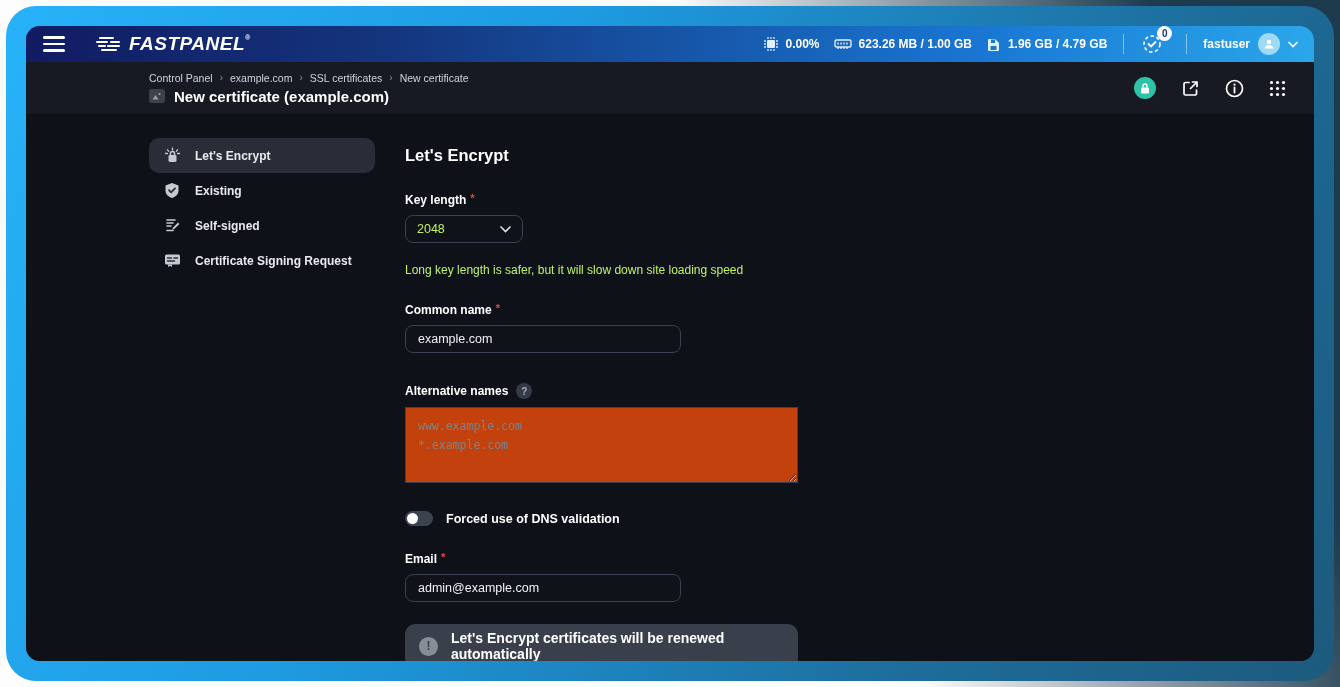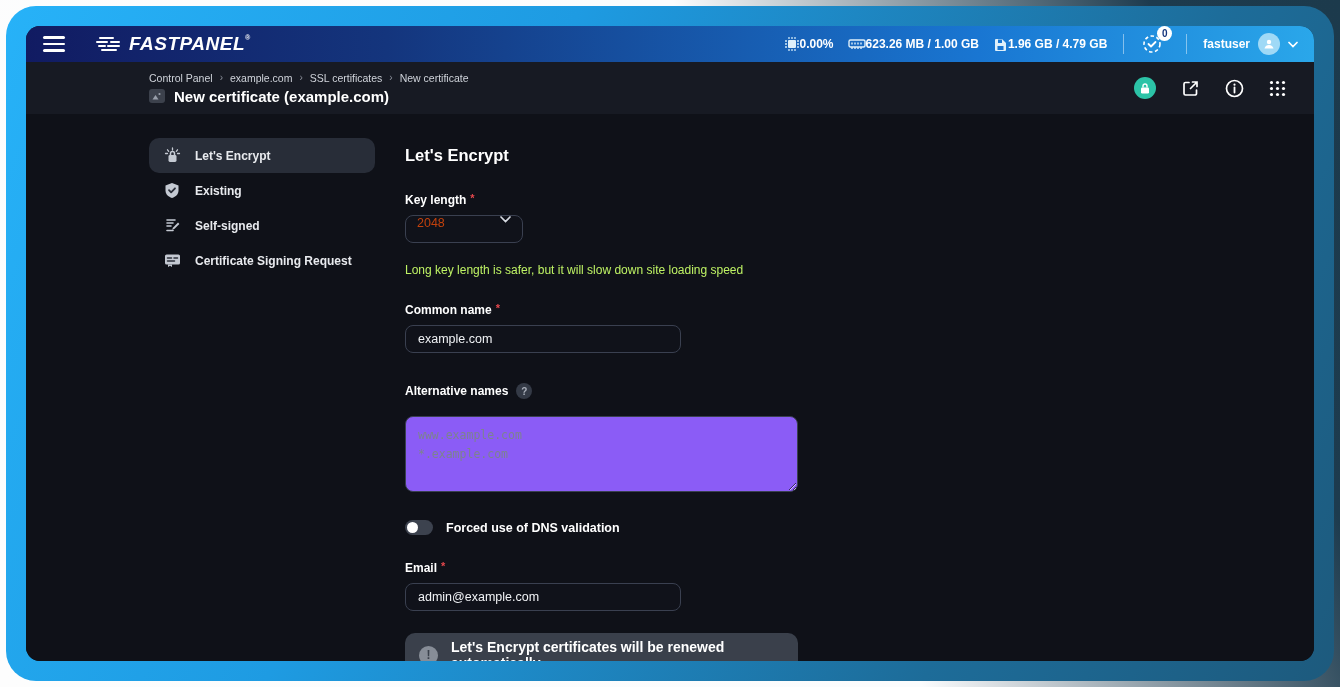--- a/index.html
+++ b/index.html
@@ -24,21 +24,21 @@
     background: linear-gradient(90deg, #111b62 0%, #14357d 28%, #1976d2 74%, #2aa7ea 100%);
     color:#fff; padding-right:16px;
   }
   .hamburger { width:56px; height:36px; display:flex; flex-direction:column; justify-content:center; align-items:center; gap:4px; cursor:pointer; }
   .hamburger span { display:block; width:22px; height:2.5px; background:#fff; border-radius:2px; }
   .logo { display:flex; align-items:flex-start; gap:7px; margin-left:14px; cursor:pointer; }
   .logo-glyph { margin-top:3px; }
   .logo-text { font-size:19px; font-weight:bold; font-style:italic; letter-spacing:.5px; color:#fff; }
   .logo-reg { font-size:7px; vertical-align:top; position:relative; top:1px; }
   .topbar-right { margin-left:auto; display:flex; align-items:center; gap:14px; font-size:12px; font-weight:bold; }
-  .stat { display:flex; align-items:center; gap:0; white-space:nowrap; }
+  .stat { display:flex; align-items:center; gap:7px; white-space:nowrap; }
   .tb-divider { width:1px; height:20px; background:rgba(255,255,255,.45); margin:0 2px; }
   .bell-wrap { position:relative; width:30px; height:28px; cursor:pointer; }
   .badge {
     position:absolute; top:-4px; right:-2px; min-width:15px; height:15px; border-radius:8px;
     background:#fff; color:#14357d; font-size:10px; font-weight:bold;
     display:flex; align-items:center; justify-content:center; padding:0 3px;
   }
   .user { display:flex; align-items:center; gap:8px; cursor:pointer; }
   .avatar { width:22px; height:22px; border-radius:50%; background:#9fd9f6; display:flex; align-items:center; justify-content:center; }
 
@@ -67,40 +67,40 @@
   }
   .side-item.selected { background:#282d38; }
   .side-icon { width:18px; display:flex; justify-content:center; }
 
   .form { margin-left:30px; width:395px; color:#fff; }
   .form h2 { font-size:16.5px; font-weight:bold; margin:8px 0 28px; }
   .field-label { display:flex; gap:4px; font-size:12px; font-weight:bold; margin-bottom:8px; align-items:center; }
   .req { color:#e5484d; font-size:11px; position:relative; top:-2px; }
   .select {
     width:118px; height:28px; border:1px solid #3a4050; border-radius:8px;
-    display:flex; justify-content:space-between; padding:0 11px;
-    font-size:12.5px; color:#c2410c; cursor:pointer; background:#10121a;
+    display:flex; align-items:center; justify-content:space-between; padding:0 11px;
+    font-size:12.5px; color:#bef264; cursor:pointer; background:#10121a;
   }
   .helper { font-size:12px; color:#bef264; margin-top:20px; }
   .text-input {
     width:276px; height:28px; border:1px solid #3a4050; border-radius:8px; background:#10121a;
     color:#f0f2f5; font-size:12.5px; padding:0 12px; outline:none;
     font-family:"Liberation Sans", sans-serif;
   }
   .gap-lg { margin-top:26px; }
   .gap-xl { margin-top:30px; }
   .help-circle {
     width:16px; height:16px; border-radius:50%; background:#343a46; color:#aab0bb;
     font-size:10px; font-weight:bold; display:flex; align-items:center; justify-content:center;
     margin-left:4px; cursor:pointer;
   }
   .textarea {
-    width:393px; height:76px; border:1px solid #3a4050; border-radius:8px; background:#8b5cf6;
+    width:393px; height:76px; border:1px solid #3a4050; border-radius:0; background:#c2410c;
     color:#e8eaee; font-size:11.5px; padding:9px 12px; resize:both; outline:none;
-    font-family:"DejaVu Sans Mono", monospace; line-height:1.65;margin-top:9px;
+    font-family:"DejaVu Sans Mono", monospace; line-height:1.65;
   }
   .textarea::placeholder { color:#7d838e; }
   .toggle-row { display:flex; align-items:center; gap:13px; margin-top:24px; }
   .toggle { width:28px; height:15px; border-radius:8px; background:#3c424e; position:relative; cursor:pointer; }
   .toggle .knob { position:absolute; left:2px; top:2px; width:11px; height:11px; border-radius:50%; background:#fff; }
   .toggle-label { font-size:12.5px; font-weight:bold; }
   .banner {
     margin-top:22px; width:393px; height:44px; background:#3a404b; border-radius:10px;
     display:flex; align-items:center; gap:13px; padding:0 14px;
   }

